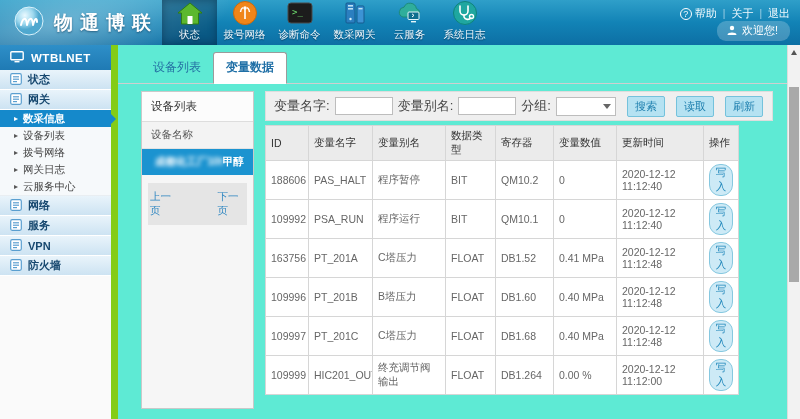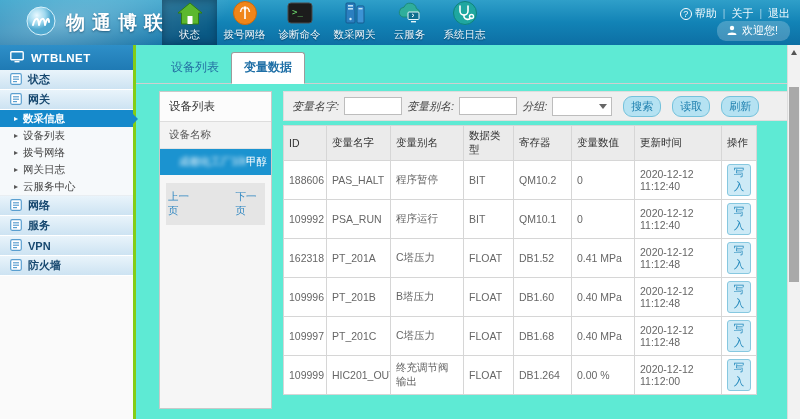--- a/index.html
+++ b/index.html
@@ -7,21 +7,21 @@
     font-family:"Liberation Sans","DejaVu Sans",sans-serif; }
   .page { position:relative; width:800px; height:419px; }
 
   
   .topbar { position:relative; height:45px;
     background:linear-gradient(180deg,#2f9fc9 0%,#1283b6 50%,#0d6fa4 100%);
     display:flex; align-items:stretch; color:#fff; overflow:hidden; }
   .topbar::before { content:""; position:absolute; left:-30px; top:-22px; width:260px; height:90px;
     background:radial-gradient(ellipse at 35% 45%, rgba(255,255,255,.38), rgba(255,255,255,.10) 55%, transparent 72%);
     transform:rotate(-8deg); pointer-events:none; }
-  .logo { display:flex; align-items:center; gap:10px; padding:0 26px; width:162px; position:relative; }
+  .logo { display:flex; align-items:center; gap:10px; padding:0 14px; width:162px; position:relative; }
   .logo-text { font-size:19px; font-weight:bold; letter-spacing:7px; white-space:nowrap;
     text-shadow:0 1px 2px rgba(0,40,70,.5); }
   .topnav { display:flex; align-items:stretch; }
   .nav-item { width:55px; display:flex; flex-direction:column; align-items:center;
     justify-content:flex-end; padding-bottom:3px; cursor:pointer; position:relative; }
   .nav-item.active { background:rgba(3,46,77,.42); box-shadow:inset 0 0 8px rgba(0,20,40,.4); }
   .nav-icon { height:27px; display:flex; align-items:center; justify-content:center; margin-bottom:2px; }
   .nav-label { font-size:10.5px; color:#eef8fd; text-shadow:0 1px 1px rgba(0,30,60,.6); white-space:nowrap; }
   .topright { margin-left:auto; display:flex; flex-direction:column; align-items:flex-end;
     justify-content:space-between; padding:6px 10px 4px 0; position:relative; z-index:2; }
@@ -30,21 +30,21 @@
   .qmark { display:inline-flex; width:12px; height:12px; border:1px solid #fff; border-radius:50%;
     align-items:center; justify-content:center; font-size:9px; margin-right:3px; }
   .tlink { cursor:pointer; display:inline-flex; align-items:center; }
   .welcome-pill { background:rgba(255,255,255,.22); border-radius:9px; padding:2px 12px 3px 10px;
     font-size:11px; display:flex; align-items:center; gap:5px; cursor:pointer; }
 
   
   .body { position:relative; display:flex; height:374px; }
 
   
-  .sidebar { width:136px; background:#fafafa; border-right:3px solid #84cc16;
+  .sidebar { width:118px; background:#fafafa; border-right:7px solid #84cc16;
     display:flex; flex-direction:column; }
   .sidebar-head { height:25px; background:linear-gradient(180deg,#2e8fc8,#1f7ab4);
     color:#fff; display:flex; align-items:center; gap:7px; padding:0 10px;
     font-size:11.5px; font-weight:bold; letter-spacing:.5px; }
   .side-item { height:20px; display:flex; align-items:center; gap:6px; padding:0 10px;
     background:linear-gradient(180deg,#e9f4fb,#cde3f2); border-bottom:1px solid #ffffff;
     font-size:11px; font-weight:bold; color:#17486f; cursor:pointer; }
   .side-sub { background:#f6f9fb; border-bottom:1px solid #e9eef2; }
   .sub-item { height:17px; display:flex; align-items:center; gap:5px; padding:0 8px 0 14px;
     font-size:10.5px; color:#444; cursor:pointer; position:relative; }
@@ -60,50 +60,50 @@
   .tab { font-size:12px; color:#2470a3; padding:6px 12px 7px; cursor:pointer; }
   .tab.active { border:1px solid #9b9b9b; border-bottom:1px solid #fff; background:#fff;
     border-radius:3px 3px 0 0; margin-bottom:-1px; font-weight:bold; color:#1f6fa6; }
 
   .content { display:flex; gap:11px; padding:7px 0 0 23px; }
 
   
   .device-panel { width:113px; height:318px; border:1px solid #c9c9c9; background:#f6f6f6; }
   .dp-title { padding:7px 9px; font-size:11.5px; color:#333; background:#fcfcfc; border-bottom:1px solid #ddd; }
   .dp-sub { padding:6px 9px; font-size:10.5px; color:#555; background:#f3f3f3; border-bottom:1px solid #e3e3e3; }
-  .device-item { background:#1b93d0; color:#fff; padding:6px 19px; font-size:10.5px; font-weight:normal;
+  .device-item { background:#1b93d0; color:#fff; padding:6px 13px; font-size:10.5px; font-weight:bold;
     cursor:pointer; white-space:nowrap; overflow:hidden; }
   .blur-text { filter:blur(2.3px); }
   .dp-pager { margin:8px 6px; background:#e5e5e5; display:flex; justify-content:center;
     padding:7px 2px;gap:40px; }
   .dp-pager span { font-size:10.5px; color:#2e86c1; cursor:pointer; }
 
   
   .table-panel { width:508px; }
   .filterbar { background:#efefef; border:1px solid #ddd; height:30px; display:flex;
     align-items:center; padding:0 8px; gap:5px; }
-  .filterbar label { font-size:11px; color:#444; white-space:nowrap;font-style:italic; }
+  .filterbar label { font-size:13px; color:#444; white-space:nowrap; }
   .f-input { width:58px; height:18px; border:1px solid #bdbdbd; background:#fff; font-size:11px; padding:0 3px; }
   .f-select { width:60px; height:19px; border:1px solid #bdbdbd; background:#fff; position:relative;
     display:flex; align-items:center; cursor:pointer; }
   .f-select .chev { position:absolute; right:4px; top:6px; border-left:4px solid transparent;
     border-right:4px solid transparent; border-top:5px solid #666; }
   .f-btn { background:#b5e2f2; border:1px solid #74c2dc; color:#1d7fae; font-size:11px;
-    padding:2px 7px; border-radius:9px; cursor:pointer; margin-left:6px;
+    padding:2px 7px; border-radius:2px; cursor:pointer; margin-left:6px;
     font-family:Liberation Serif, serif; }
 
   table.vars { border-collapse:collapse; width:473px; margin-top:4px; table-layout:fixed; }
   table.vars th, table.vars td { border:1px solid #d6d6d6; font-size:10.5px; text-align:left;
     padding:3px 5px; overflow:hidden; }
   table.vars th { background:#ebebeb; color:#333; font-weight:normal; height:20px; }
   table.vars td { color:#666; background:#fff; }
   col.c-id{width:43px} col.c-name{width:64px} col.c-alias{width:73px} col.c-type{width:50px}
   col.c-reg{width:58px} col.c-val{width:63px} col.c-time{width:87px} col.c-act{width:35px}
   .write-btn { background:#cdeaf6; border:1px solid #86c8e0; color:#2288bb; font-size:10.5px;
-    padding:1px 5px; border-radius:3px; cursor:pointer;
+    padding:1px 5px; border-radius:11px; cursor:pointer;
     font-family:"Liberation Sans","DejaVu Sans",sans-serif; }
 
   
   .scrollbar { position:absolute; right:0; top:0; width:13px; height:374px; background:#f2f2f2;
     border-left:1px solid #ddd; }
   .sb-arrow { height:14px; display:flex; align-items:center; justify-content:center; cursor:pointer; }
   .sb-arrow .tri { border-left:3.5px solid transparent; border-right:3.5px solid transparent;
     border-bottom:5px solid #555; }
   .sb-thumb { position:absolute; top:42px; left:1px; width:10px; height:195px; background:#a9a9a9; cursor:grab; }
 </style>
@@ -386,21 +386,21 @@
                   <td>109992</td>
                   <td>PSA_RUN</td>
                   <td>程序运行</td>
                   <td>BIT</td>
                   <td>QM10.1</td>
                   <td>0</td>
                   <td>2020-12-12 11:12:40</td>
                   <td><button class="write-btn">写入</button></td>
                 </tr>
                 <tr>
-                  <td>162318</td>
+                  <td>163756</td>
                   <td>PT_201A</td>
                   <td>C塔压力</td>
                   <td>FLOAT</td>
                   <td>DB1.52</td>
                   <td>0.41 MPa</td>
                   <td>2020-12-12 11:12:48</td>
                   <td><button class="write-btn">写入</button></td>
                 </tr>
                 <tr>
                   <td>109996</td>

